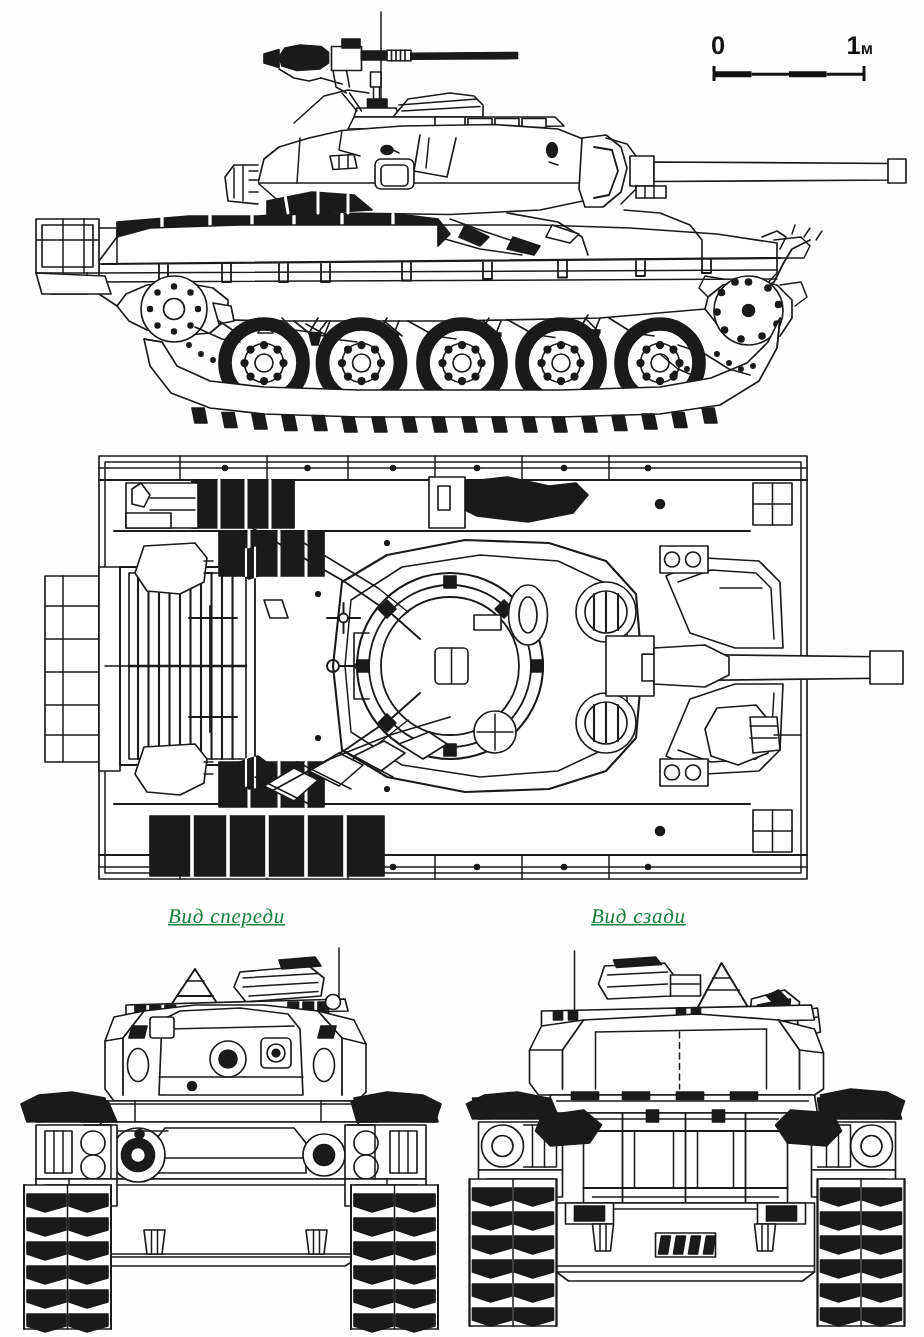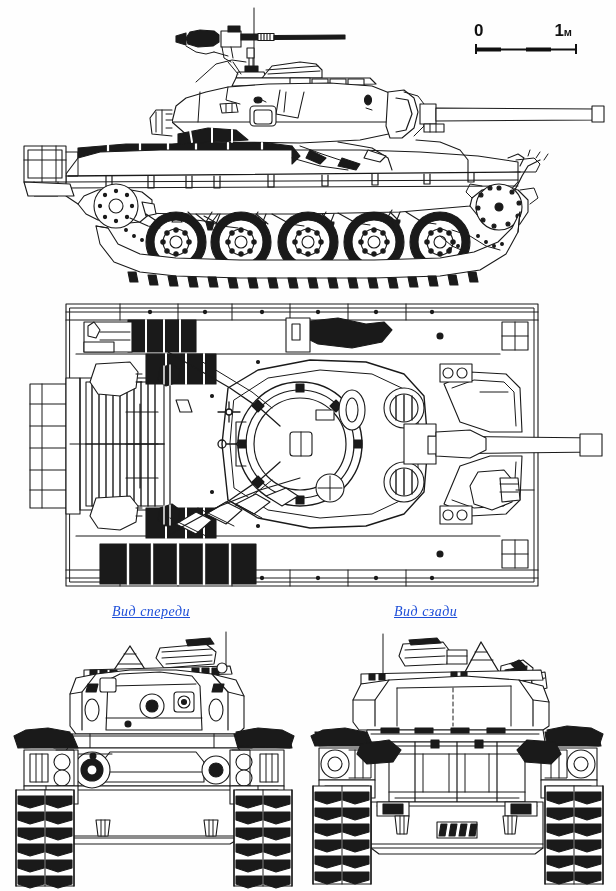--- a/index.html
+++ b/index.html
@@ -15,28 +15,28 @@
   .vw{position:absolute;}
 
   
   #scalebar{position:absolute;left:470px;top:22px;width:112px;height:36px;}
   .sb-label{
     position:absolute;top:0;
     font-family:"Liberation Sans", sans-serif;
     font-weight:bold;font-size:17px;color:#111;line-height:17px;
   }
   .sb-label.left{left:4px;}
-  .sb-label.right{right:10px;text-align:center;}
+  .sb-label.right{right:0px;text-align:center;}
   .sb-unit{font-size:11px;font-weight:bold;}
 
   
   .caption{
     position:absolute;
     font-family:"Liberation Serif", serif;
-    font-style:italic;font-size:14px;color:#1d4ed8;
+    font-style:italic;font-size:14px;color:#15803d;
     text-decoration:underline;
     white-space:nowrap;letter-spacing:.5px;
   }
   #cap-front{left:112px;top:604px;}
   #cap-rear{left:394px;top:604px;}
 </style>
 </head>
 <body>
 
 <div id="sheet">

